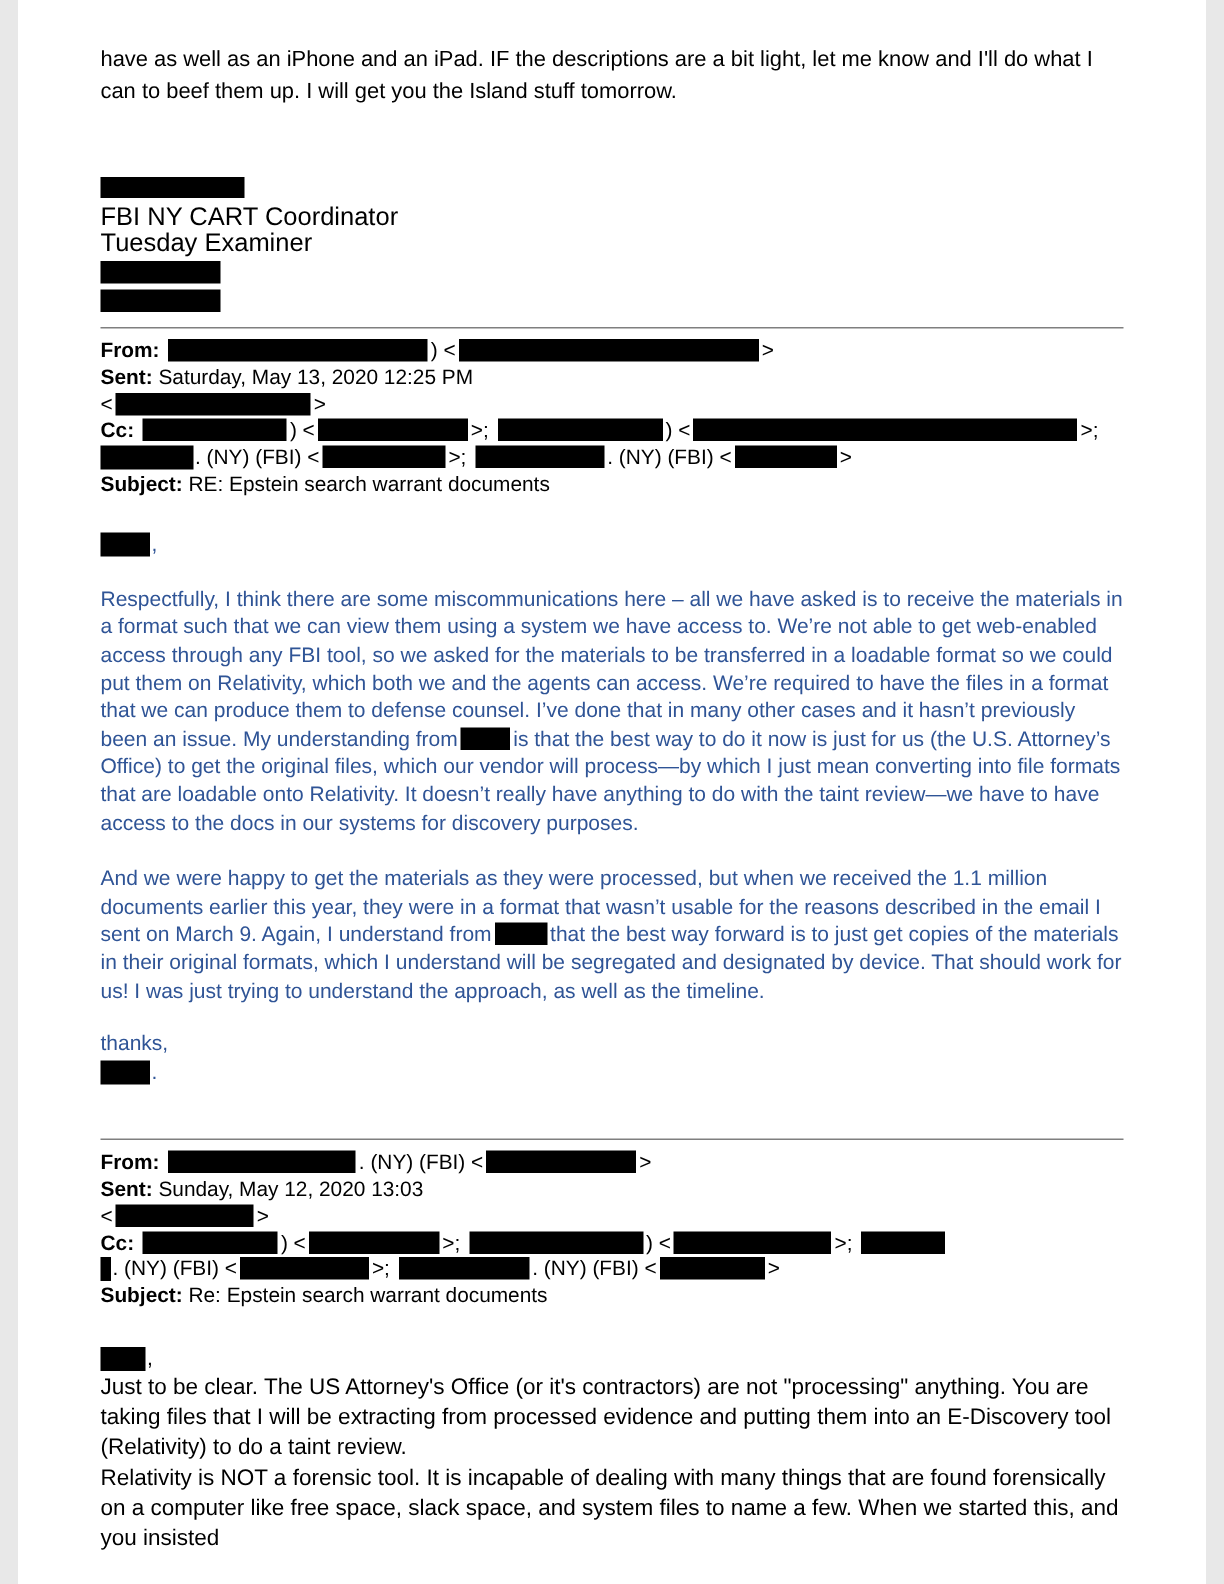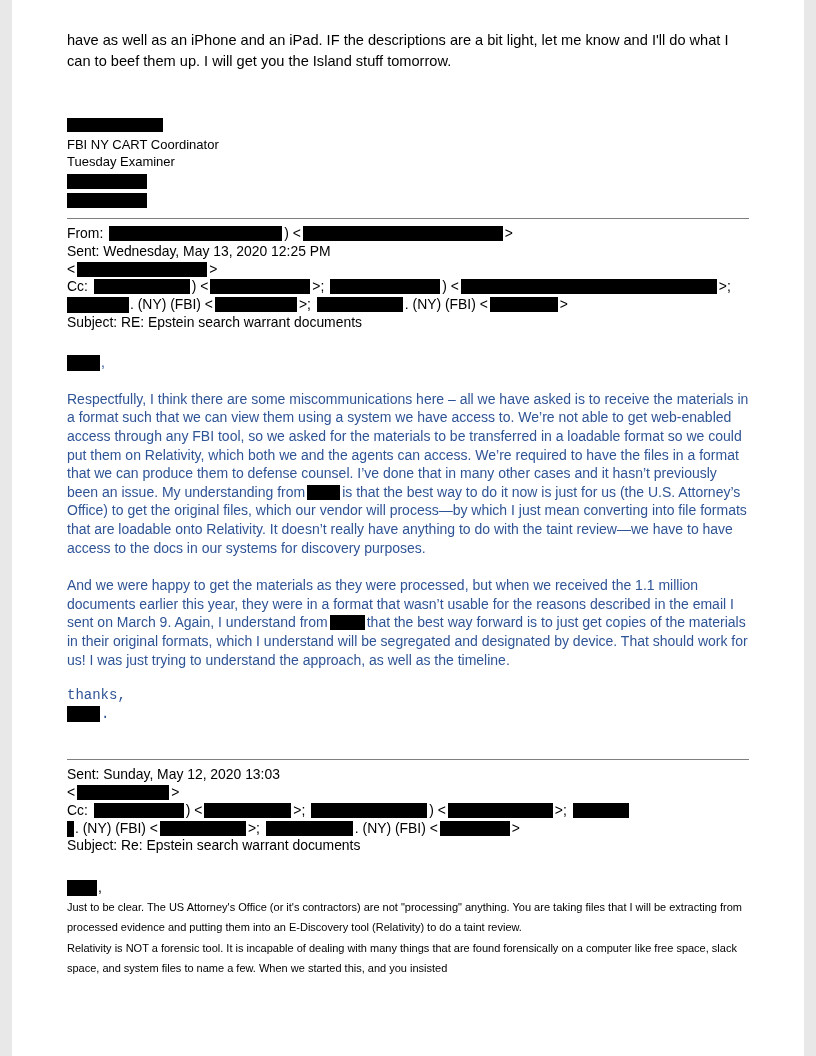--- a/index.html
+++ b/index.html
@@ -11,33 +11,33 @@
     box-sizing:border-box;
     padding:30px 55px 20px 55px;
     font-family:"Liberation Sans",sans-serif;
     color:#000;
     overflow:hidden;
   }
   .para{font-size:14.6px;line-height:21px;margin:0;}
   .redact{display:inline-block;background:#000;height:15px;vertical-align:-3px;margin:0 2px;}
   .redact.sm{height:16px;vertical-align:-4px;margin:0 1px 0 0;}
   .bar-block{background:#000;height:14px;}
-  .sig{margin-top:46px;font-size:13px;line-height:16.5px;}
+  .sig{margin-top:46px;font-size:17px;line-height:16.5px;}
   .sig .bar-top{width:96px;height:14px;margin-bottom:5px;}
   .sig .bar-low{width:80px;height:15px;margin-top:4px;}
   .sep{border:none;border-top:1px solid #7f7f7f;margin:10px 0 0 0;height:0;}
   .hdr{margin-top:6px;font-size:13.9px;line-height:17.8px;}
-  .hdr b{font-weight:normal;}
+  .hdr b{font-weight:bold;}
   .greet{margin-top:21px;font-size:14px;line-height:18px;}
   .blue{color:#2F5496;}
   .bluep{font-size:14px;line-height:18.6px;margin:19px 0 0 0;color:#2F5496;}
   .bluep .redact{height:15px;vertical-align:-3px;}
-  .closing{margin-top:17px;font-size:14px;line-height:18.6px;color:#2F5496;font-family:Liberation Mono, monospace;}
+  .closing{margin-top:17px;font-size:14px;line-height:18.6px;color:#2F5496;}
   .sep2{margin-top:36px;}
-  .blackp{font-size:11px;line-height:20.2px;margin:0;}
+  .blackp{font-size:15px;line-height:20.2px;margin:0;}
   .greet2{margin-top:22px;font-size:14px;line-height:20px;}
 </style>
 </head>
 <body>
 
 <div class="page">
 
   <p class="para">have as well as an iPhone and an iPad. IF the descriptions are a bit light, let me know and I'll do what I can to beef them up. I will get you the Island stuff tomorrow.</p>
 
   <div class="sig">
@@ -50,21 +50,21 @@
 
   <hr class="sep">
 
   <div class="hdr">
     <div>
       <b>From:</b>
       <span class="redact" style="width:173px"></span><span>) &lt;</span><span class="redact" style="width:200px"></span><span>&gt;</span>
     </div>
     <div>
       <b>Sent:</b>
-      <span>Wednesday, May 13, 2020 12:25 PM</span>
+      <span>Saturday, May 13, 2020 12:25 PM</span>
     </div>
     <div>
       <span>&lt;</span><span class="redact" style="width:130px"></span><span>&gt;</span>
     </div>
     <div>
       <b>Cc:</b>
       <span class="redact" style="width:96px"></span><span>) &lt;</span><span class="redact" style="width:100px"></span><span>&gt;;</span>
       <span class="redact" style="width:110px"></span><span>) &lt;</span><span class="redact" style="width:256px"></span><span>&gt;;</span>
     </div>
     <div>
@@ -91,20 +91,24 @@
 
   <div class="closing">
     <div>thanks,</div>
     <div><span class="redact sm" style="width:33px"></span><span>.</span></div>
   </div>
 
   <hr class="sep sep2">
 
   <div class="hdr">
     <div>
+      <b>From:</b>
+      <span class="redact" style="width:125px"></span><span>. (NY) (FBI) &lt;</span><span class="redact" style="width:100px"></span><span>&gt;</span>
+    </div>
+    <div>
       <b>Sent:</b>
       <span>Sunday, May 12, 2020 13:03</span>
     </div>
     <div>
       <span>&lt;</span><span class="redact" style="width:92px"></span><span>&gt;</span>
     </div>
     <div>
       <b>Cc:</b>
       <span class="redact" style="width:90px"></span><span>) &lt;</span><span class="redact" style="width:87px"></span><span>&gt;;</span>
       <span class="redact" style="width:116px"></span><span>) &lt;</span><span class="redact" style="width:105px"></span><span>&gt;;</span>

